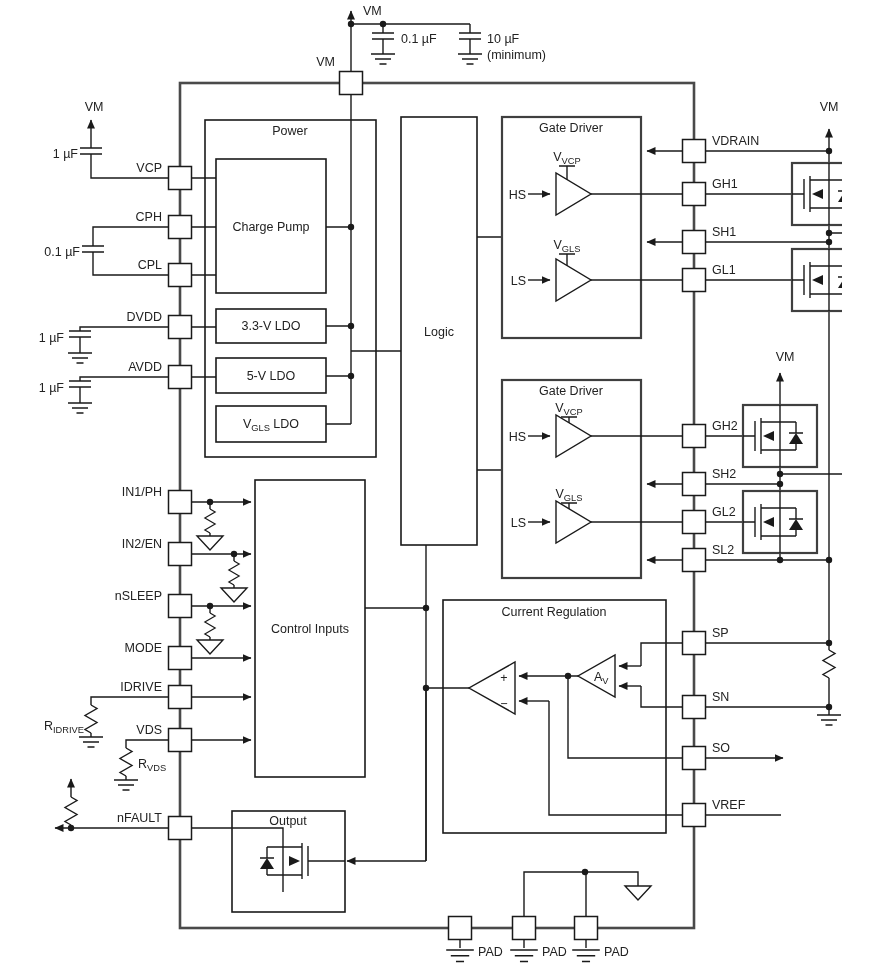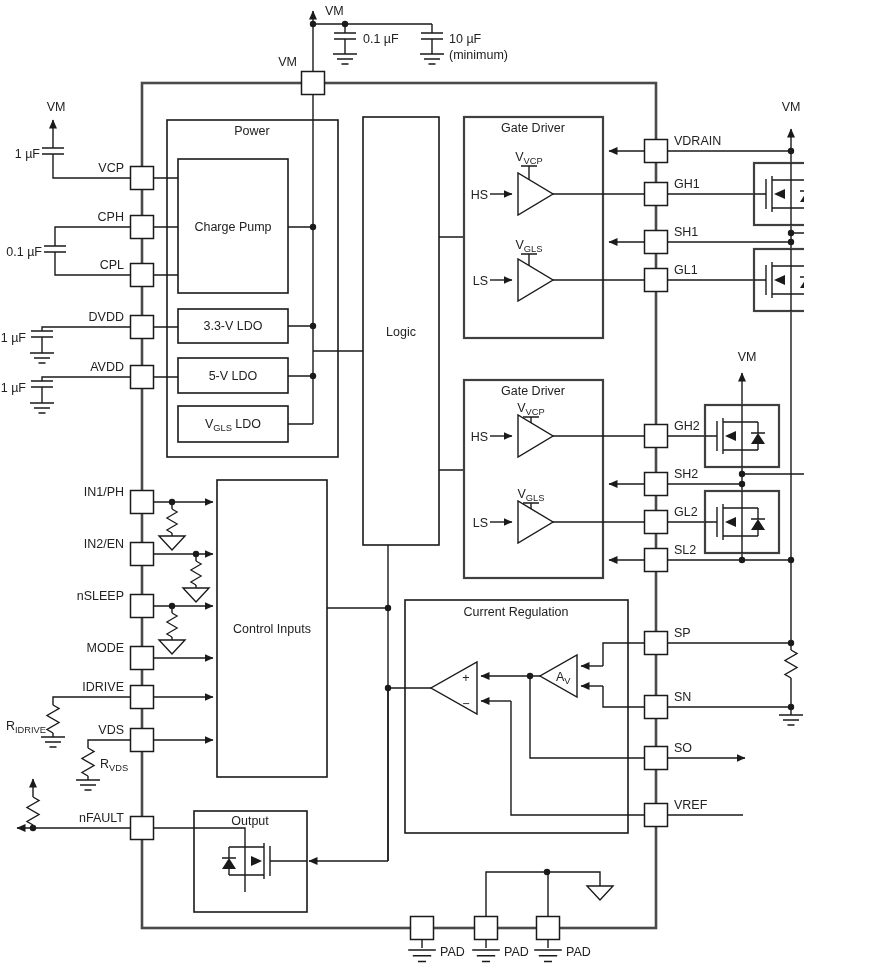--- a/index.html
+++ b/index.html
@@ -1,16 +1,16 @@
 <!DOCTYPE html>
 <html><head>
 <meta charset="utf-8">
 <style>
   html,body{margin:0;padding:0;background:#fff;}
-  .stage{position:relative;width:804px;height:974px;background:#fff;overflow:hidden;}
+  .stage{position:relative;width:804px;height:974px;background:#fff;overflow:hidden;margin-left:38px;}
   svg{display:block;}
   text{font-family:"Liberation Sans","DejaVu Sans",sans-serif;fill:#222;font-size:12.5px;}
   .sub{font-size:9.3px;}
   .ttl{font-size:12.5px;}
   .wire{stroke:#1a1a1a;stroke-width:1.4;fill:none;}
   .blk{stroke:#1a1a1a;stroke-width:1.6;fill:#fff;}
   .hvy{stroke:#3f3f3f;stroke-width:2.2;fill:#fff;}
   .outer{stroke:#4a4a4a;stroke-width:2.6;fill:none;}
   .pinbox{stroke:#1a1a1a;stroke-width:1.5;fill:#fff;}
   .dot{fill:#1a1a1a;}

